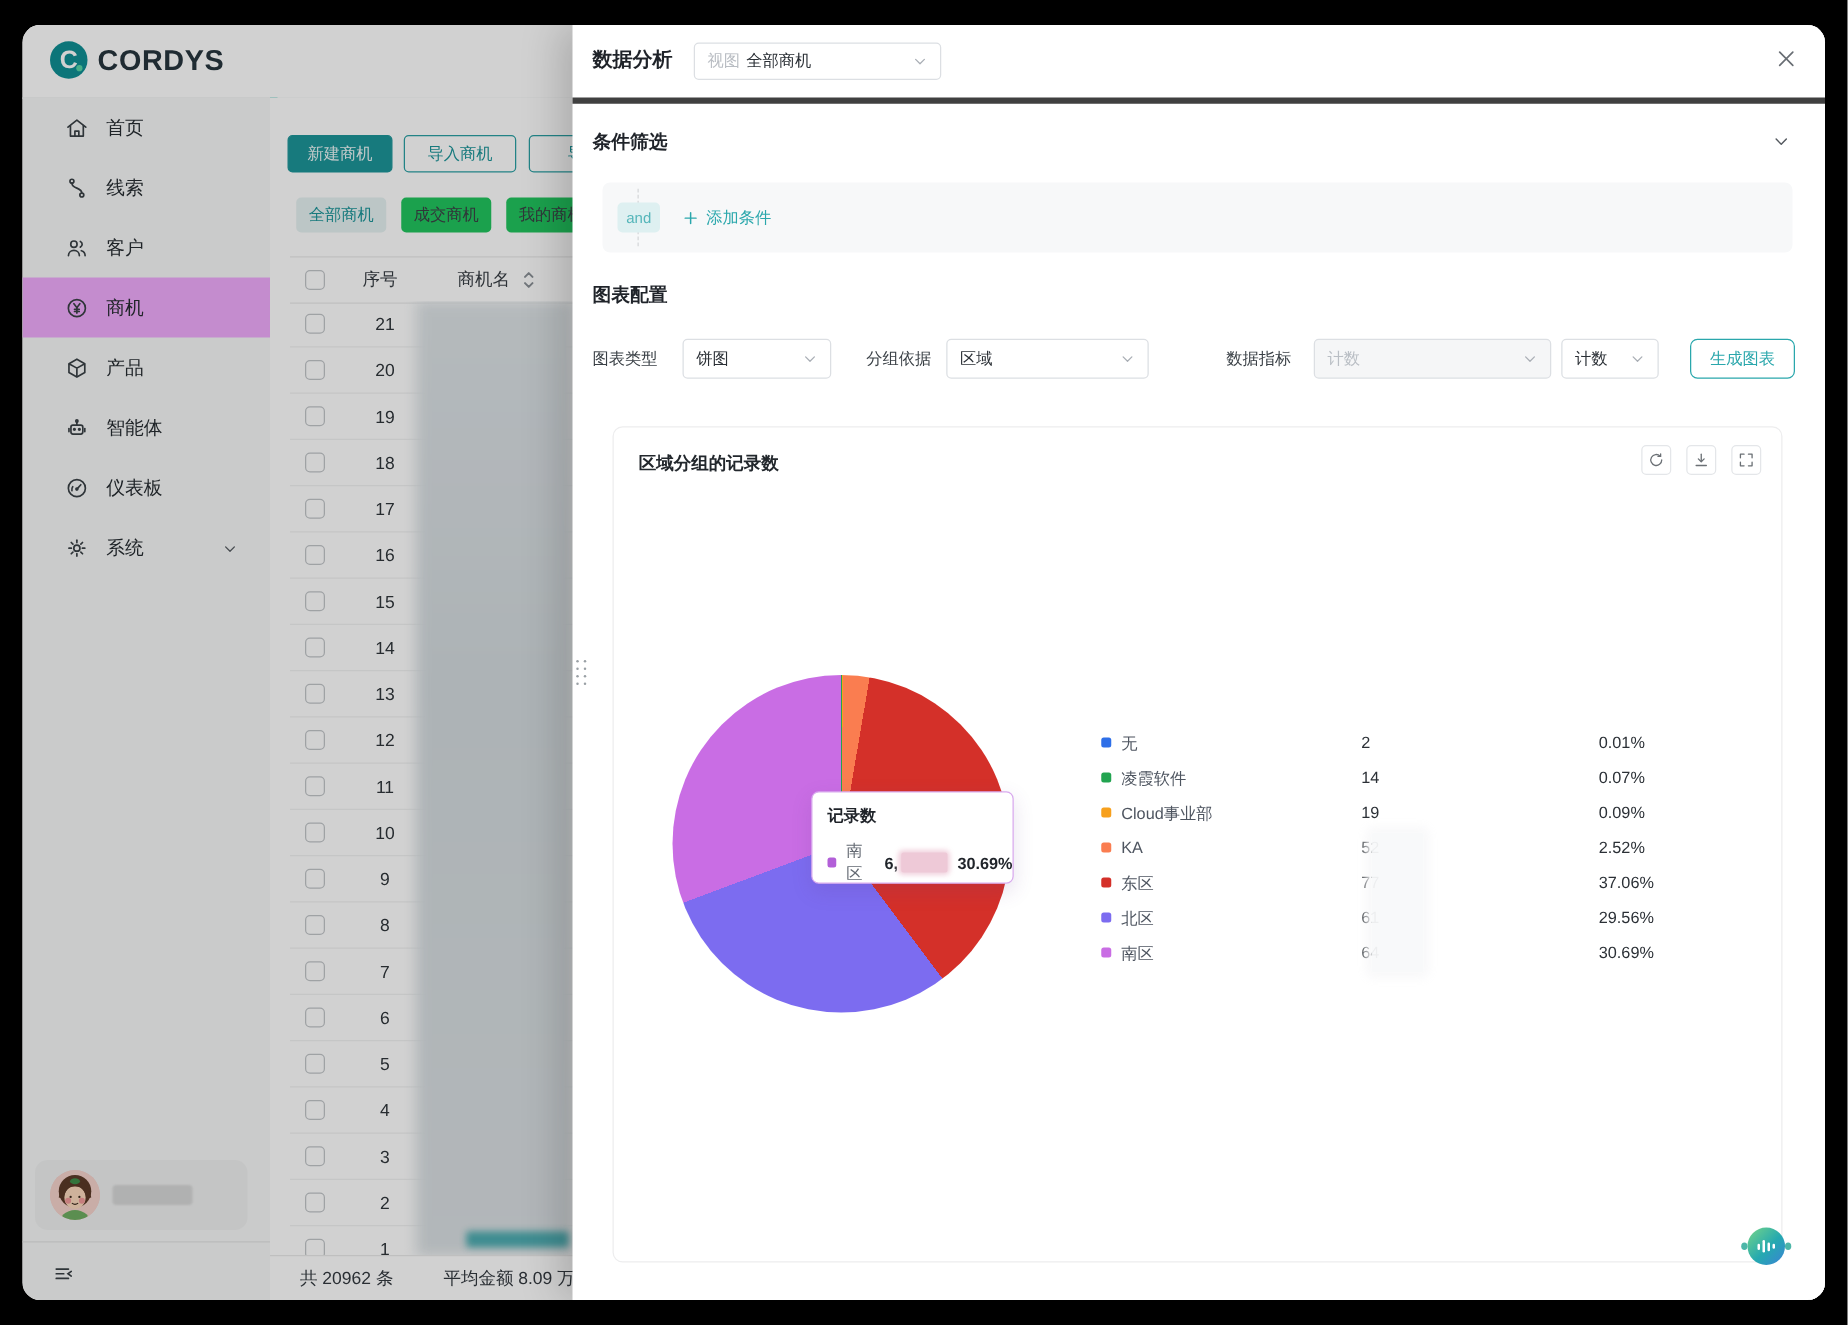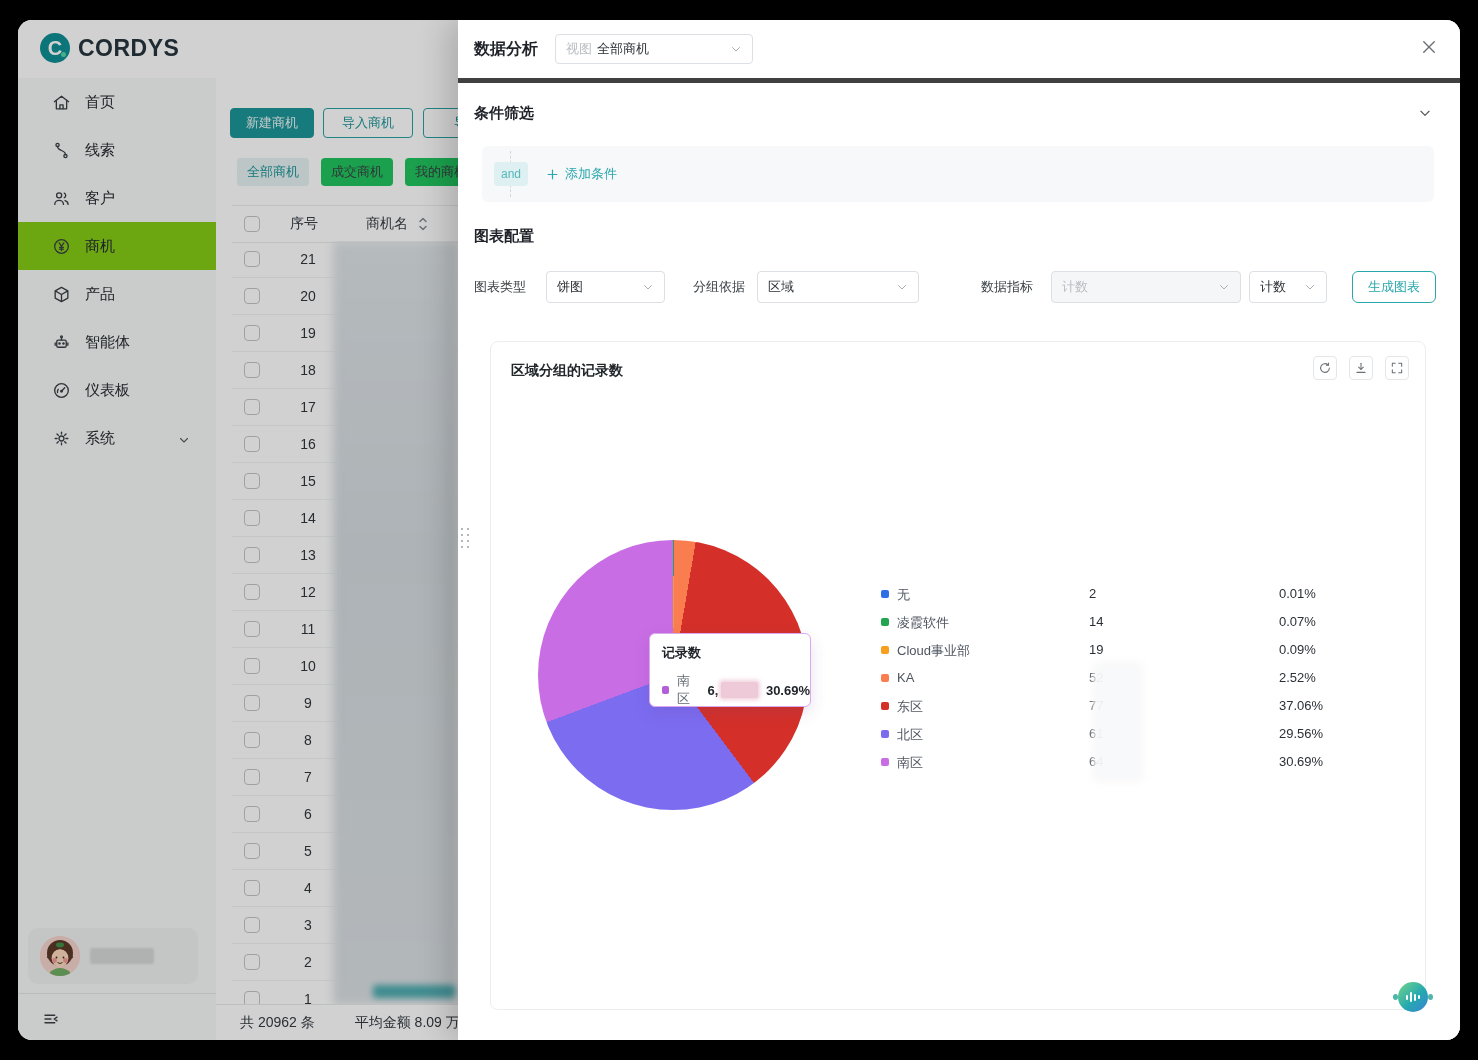--- a/index.html
+++ b/index.html
@@ -9,21 +9,21 @@
          border-radius:14px;overflow:hidden;}
   
   .app-header{position:absolute;left:0;top:0;right:0;height:58px;background:#fff;border-bottom:1px solid #e8eaea;}
   .logo{position:absolute;left:22px;top:13px;display:flex;align-items:center;gap:8px;}
   .logo-badge{width:30px;height:30px;border-radius:50%;background:#0f8f94;color:#fff;font-weight:800;
               font-size:20px;display:flex;align-items:center;justify-content:center;position:relative;}
   .logo-badge:after{content:"";position:absolute;right:4px;bottom:6px;width:5px;height:5px;border-radius:50%;background:#59d6a8;}
   .logo-text{font-size:23px;font-weight:800;color:#27353d;letter-spacing:.5px;}
   .sidebar{position:absolute;left:0;top:58px;width:198px;bottom:0;background:#f7f8f8;border-right:6px solid #14b8a6;}
   .side-item{height:48px;display:flex;align-items:center;padding-left:34px;gap:14px;font-size:15px;color:#262c31;cursor:pointer;}
-  .side-item.active{background:#84cc16;}
+  .side-item.active{background:#f0abfc;}
   .side-icon{width:19px;height:19px;color:#3a4146;flex:0 0 auto;}
   .side-icon svg{display:block;width:100%;height:100%;}
   .side-chevron{margin-left:auto;margin-right:26px;color:#5a6065;width:12px;height:12px;}
   .user-card{position:absolute;left:10px;top:850px;width:170px;height:56px;background:#f0f1f1;border-radius:10px;}
   .avatar{position:absolute;left:12px;top:8px;width:40px;height:40px;border-radius:50%;overflow:hidden;background:#f3cdc8;}
   .name-blur{position:absolute;left:62px;top:20px;width:64px;height:16px;background:#d7d8d8;border-radius:3px;filter:blur(1px);}
   .side-divider{position:absolute;left:0;right:0;top:915px;border-top:1px solid #e3e4e4;}
   .collapse-btn{position:absolute;left:24px;top:932px;width:18px;height:18px;color:#3a4146;cursor:pointer;}
   .main{position:absolute;left:198px;top:58px;right:0;bottom:0;background:#fff;}
   .btn{box-sizing:border-box;height:30px;border-radius:4px;font-size:13px;display:flex;align-items:center;justify-content:center;cursor:pointer;}

